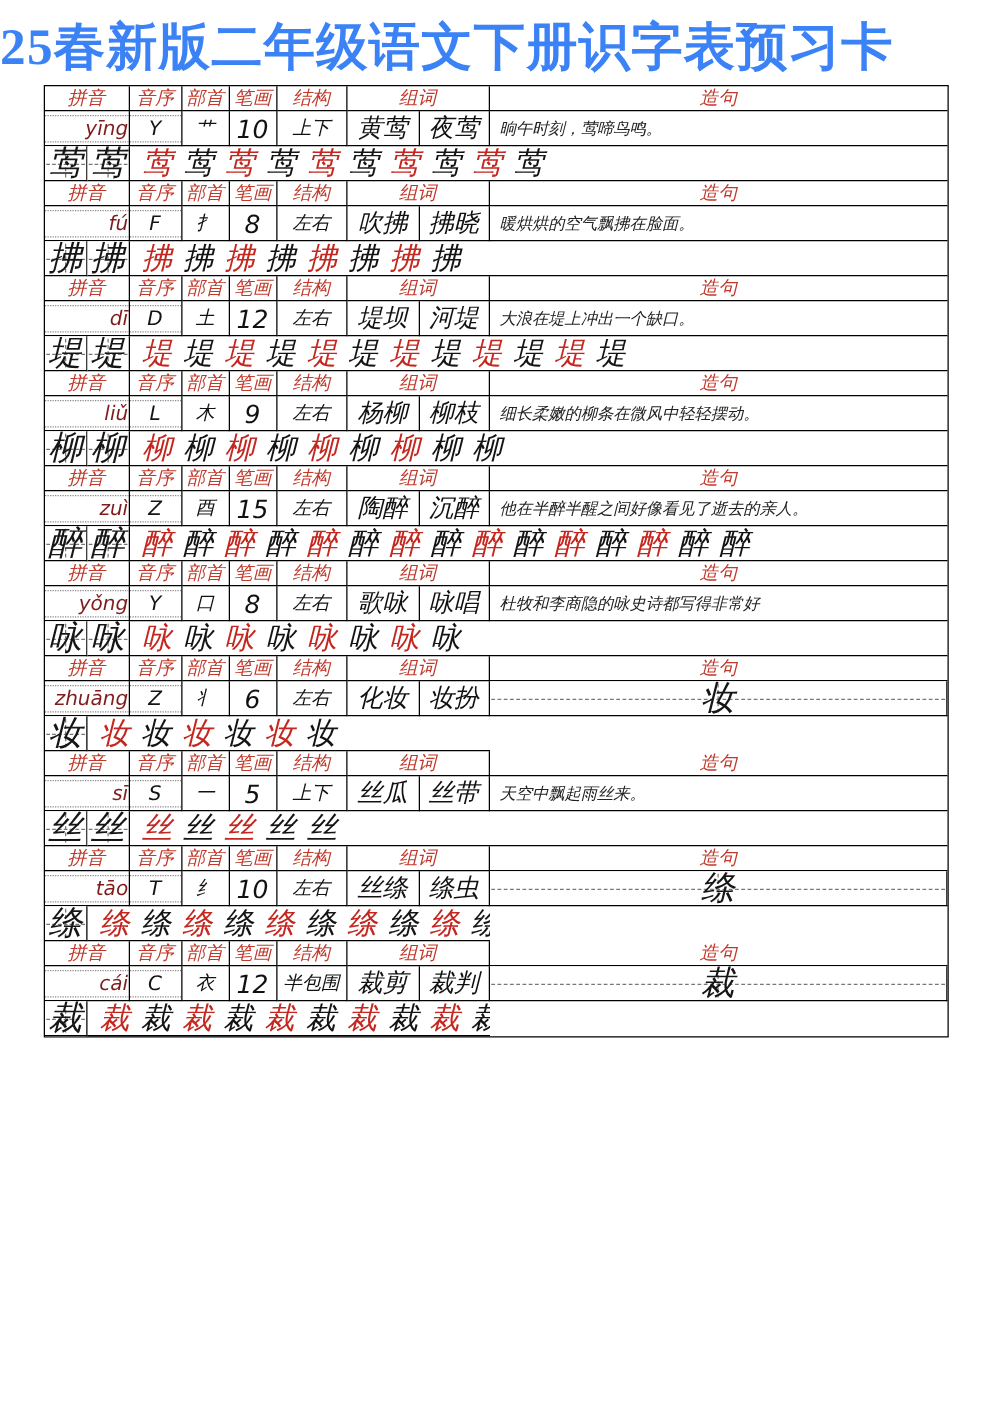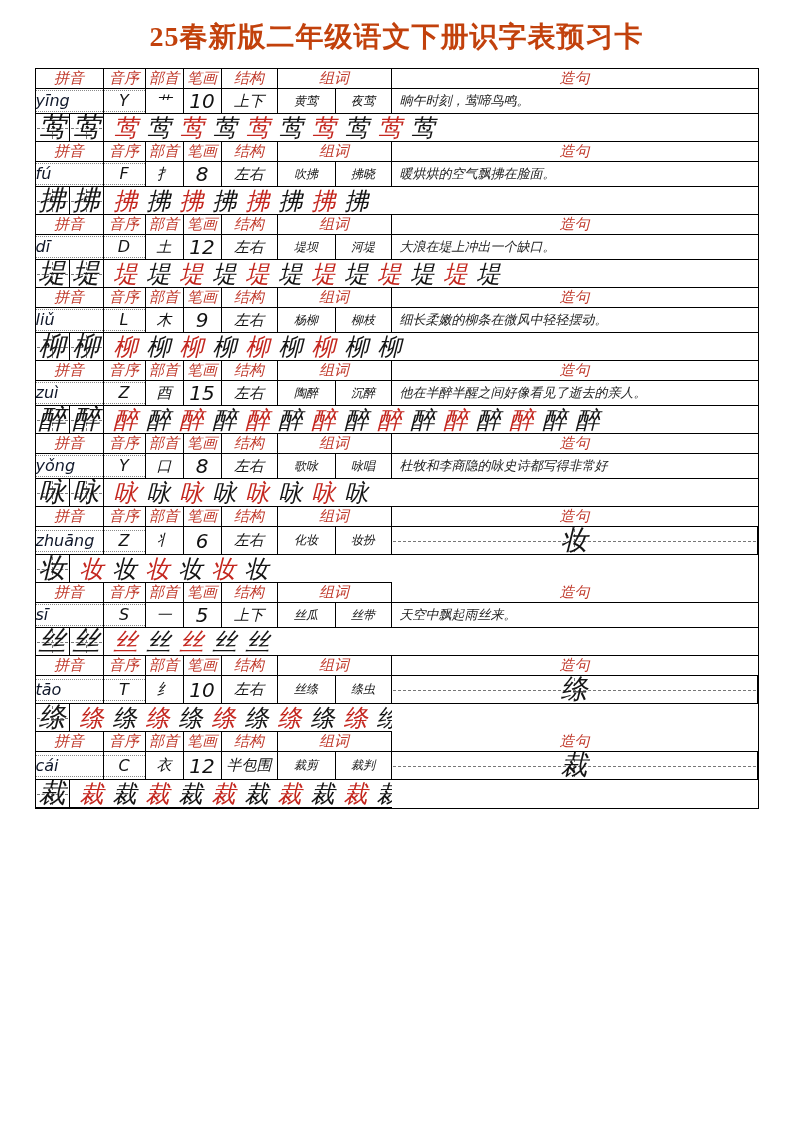--- a/index.html
+++ b/index.html
@@ -3,28 +3,28 @@
 <meta charset="utf-8">
 <style>
   html,body{margin:0;padding:0;background:#ffffff;}
   body{
     width:793px;height:1122px;
     font-family:"Liberation Serif","DejaVu Serif",serif;
     color:#111;
     position:relative;
   }
   .page-title{
-    text-align:center;
-    font-size:28px;
+    text-align:left;
+    font-size:41px;
     font-weight:bold;
     letter-spacing:1px;
     padding-top:14px;
     height:46px;
     line-height:46px;
-    color:#c2410c;
+    color:#3b82f6;
   }
   .worksheet{
     margin:8px auto 0 auto;
     width:722px;
     border:1.5px solid #000;
     font-style:italic;
   }
   .block{
     display:grid;
     grid-template-columns:34px 34px 42px 38px 38px 56px 58px 56px 1fr;
@@ -44,43 +44,43 @@
   .span2{grid-column:span 2;}
   .span7{grid-column:span 7;}
   .head-label{
     color:#c0392b;
     font-size:15px;
   }
   .pinyin-box{
     width:100%;
     border-top:1px dotted #8a8a8a;
     border-bottom:1px dotted #8a8a8a;
-    text-align:left;
+    text-align:right;
     font-family:"DejaVu Sans","Liberation Sans",sans-serif;
     font-size:16px;
     line-height:20px;
-    color:#0f172a;
+    color:#7f1d1d;
   }
   .letter-box{
     width:100%;
     border-top:1px dotted #8a8a8a;
     border-bottom:1px dotted #8a8a8a;
     text-align:center;
     font-family:"DejaVu Sans","Liberation Sans",sans-serif;
     font-size:16px;
     line-height:20px;
     color:#141414;
   }
   .radical{font-size:15px;}
   .stroke-num{
     font-family:"DejaVu Sans","Liberation Sans",sans-serif;
     font-size:20px;
   }
   .structure{font-size:15px;}
-  .word{font-size:12px;}
+  .word{font-size:20px;}
   .sentence-cell{justify-content:flex-start;padding-left:8px;align-items:center;}
   .sentence{font-size:13px;color:#222;white-space:nowrap;}
   .practice-cell{background:#fff;}
   .practice-cell::before{
     content:"";
     position:absolute;left:50%;top:2px;bottom:2px;
     border-left:1px dashed #777;
   }
   .practice-cell::after{
     content:"";

